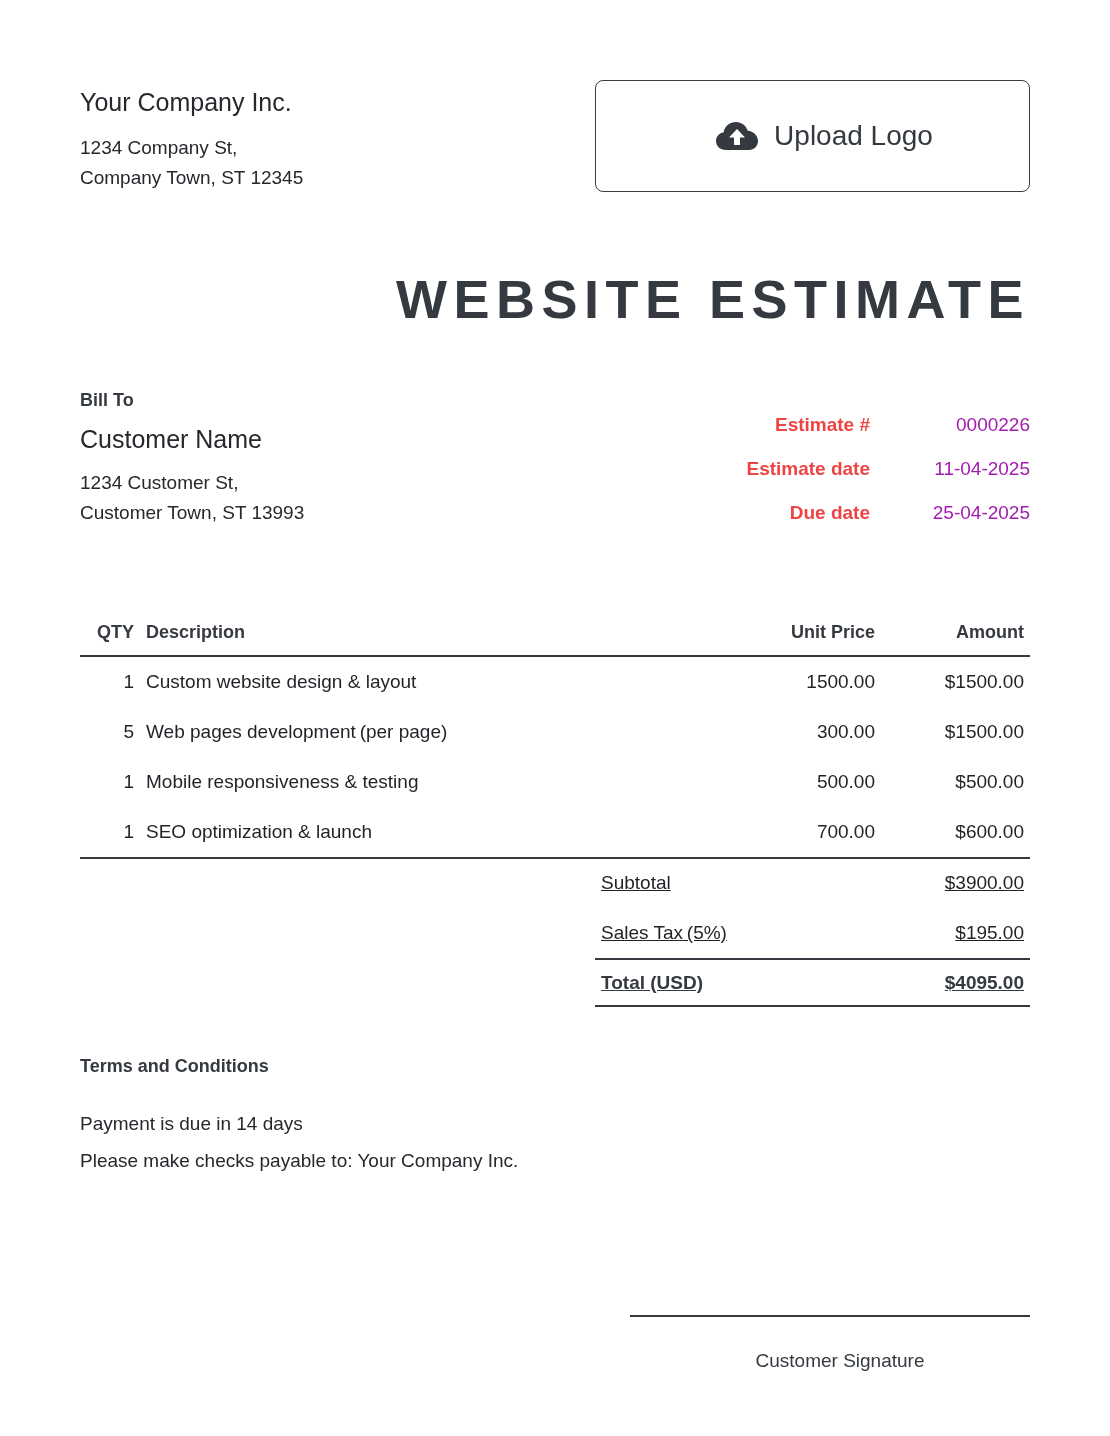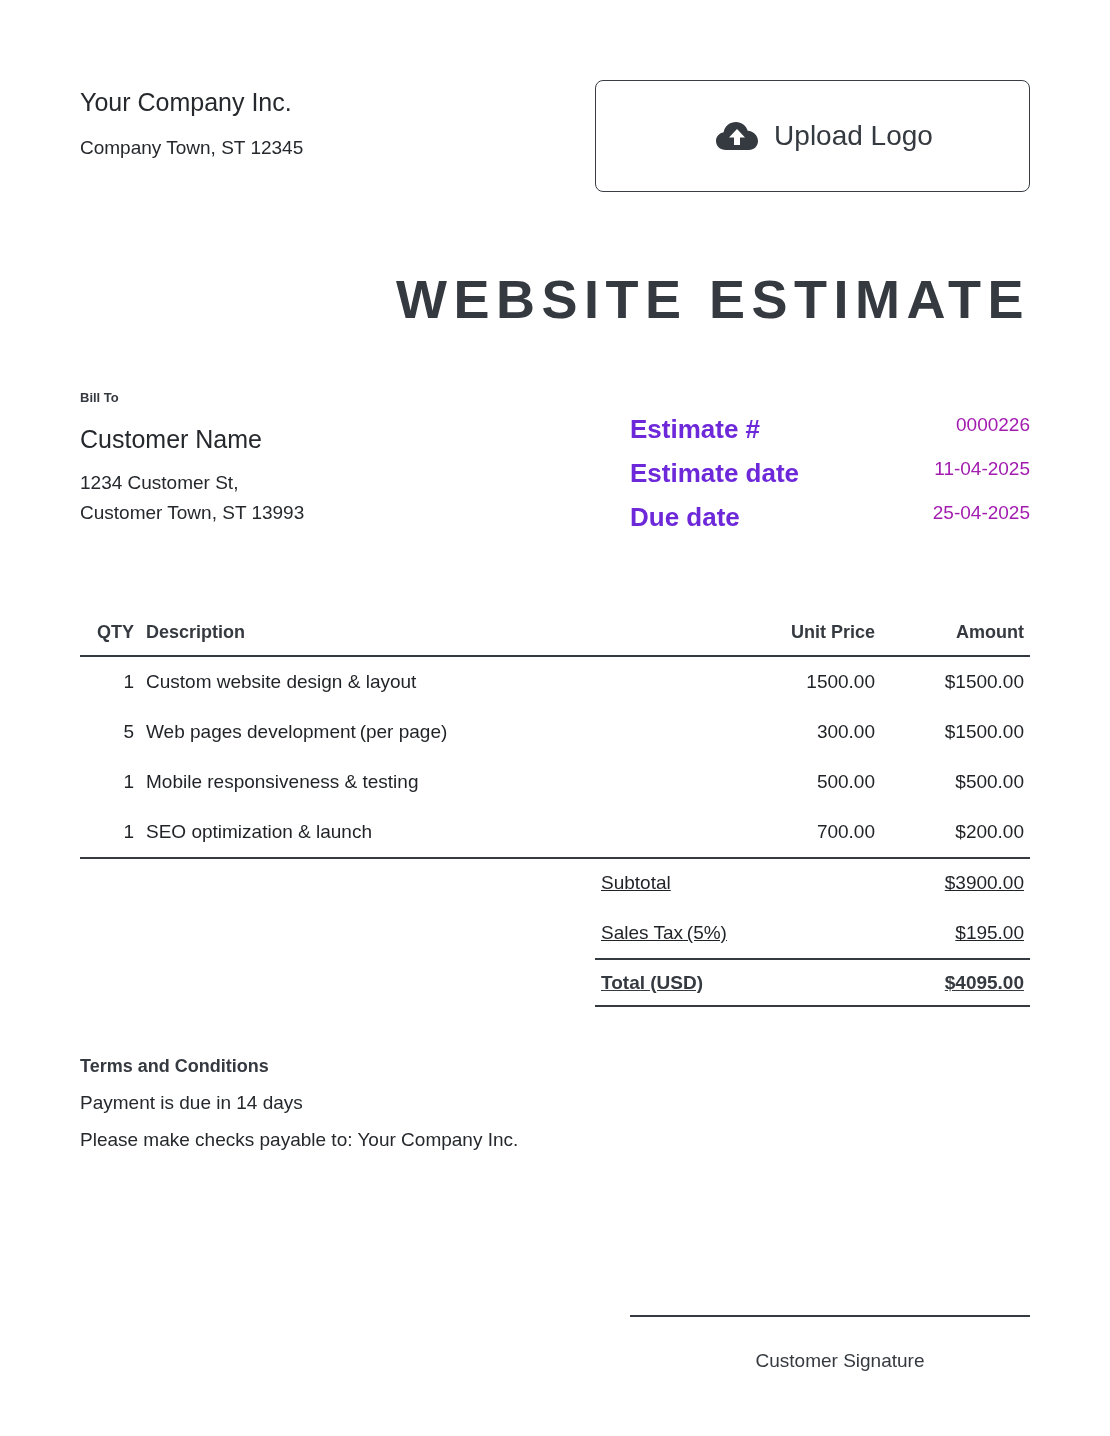--- a/index.html
+++ b/index.html
@@ -28,59 +28,60 @@
     .upload-label { font-size: 28px; color: #353a40; }
 
     
     .doc-title {
       right: 80px; top: 268px;
       font-size: 54px; font-weight: bold; letter-spacing: 6.5px;
       color: #353a40; white-space: nowrap;
     }
 
     
-    .bill-to-label { left: 80px; top: 390px; font-size: 13px; font-weight: bold; color: #353a40; text-align: center; }
+    .bill-to-label { left: 80px; top: 390px; font-size: 18px; font-weight: bold; color: #353a40; text-align: center; }
     .customer-name { left: 80px; top: 425px; font-size: 25px; color: #25282c; white-space: nowrap; }
     .customer-addr { left: 80px; top: 468px; font-size: 19px; line-height: 30px; color: #25282c; white-space: nowrap; }
 
     
     .meta { right: 80px; top: 414px; width: 400px; }
     .meta-row { display: flex; justify-content: flex-end; height: 44px; align-items: flex-start; }
-    .meta-label { width: 240px; font-size: 26px; font-weight: bold; color: #6d28d9; }
+    .meta-label { width: 240px; text-align: right; font-size: 19px; font-weight: bold; color: #ef4444; }
     .meta-value { width: 160px; text-align: right; font-size: 19px; color: #a21caf; }
 
     
     .items { left: 80px; top: 610px; width: 950px; }
     .thead { display: flex; height: 47px; align-items: center; border-bottom: 2px solid #353a40; }
     .th { font-size: 18px; font-weight: bold; color: #353a40; }
     .c-qty { width: 56px; text-align: right; padding-right: 2px; }
     .c-desc { flex: 1; padding-left: 10px; }
     .c-unit { width: 190px; text-align: right; padding-right: 10px; }
     .c-amt { width: 145px; text-align: right; padding-right: 6px; }
     .trow { display: flex; height: 50px; align-items: center; font-size: 19px; color: #1f2226; }
     .tbody { border-bottom: 2px solid #353a40; }
 
     
     .totals { left: 595px; top: 858px; width: 435px; }
     .tot-row { display: flex; justify-content: space-between; align-items: center; height: 50px; padding: 0 6px; font-size: 19px; color: #1f2226; text-decoration: underline; }
     .tot-row.grand { font-weight: bold; color: #353a40; border-top: 2px solid #353a40; border-bottom: 2px solid #353a40; height: 49px; }
 
     
     .terms-title { left: 80px; top: 1056px; font-size: 18px; font-weight: bold; color: #353a40; }
-    .terms-line { left: 80px; font-size: 19px; color: #25282c; white-space: nowrap; }
+    .terms-line { left: 80px; font-size: 19px; color: #25282c; white-space: nowrap; margin-top: 21px; }
 
     
     .sig-line { left: 630px; top: 1315px; width: 400px; height: 2px; background: #353a40; }
     .sig-label { left: 630px; top: 1330px; width: 420px; text-align: center; font-size: 19px; color: #353a40; margin-top: 20px; }
   </style>
 </head>
 <body>
 
 <div class="abs company-name">Your Company Inc.</div>
 <div class="abs company-addr">
+  <div>1234 Company St,</div>
   <div>Company Town, ST 12345</div>
 </div>
 
 <div class="abs upload-box">
   <span class="upload-icon">
     <svg viewBox="0 0 42 30" width="42" height="30">
       <path d="M10 29 C4 29 0 25 0 20 C0 15.5 3.3 12 7.6 11.3 C8.6 5 14 1 20 1 C25.5 1 30.3 4.6 31.7 9.8 C37.4 10.3 42 14.6 42 20 C42 25 38 29 33 29 Z" fill="#353a40"></path>
       <path d="M21 8 L13 16.5 H18 V24 H24 V16.5 H29 Z" fill="#ffffff"></path>
     </svg>
   </span>
@@ -134,21 +135,21 @@
     <div class="trow">
       <span class="c-qty">1</span>
       <span class="c-desc">Mobile responsiveness &amp; testing</span>
       <span class="c-unit">500.00</span>
       <span class="c-amt">$500.00</span>
     </div>
     <div class="trow">
       <span class="c-qty">1</span>
       <span class="c-desc">SEO optimization &amp; launch</span>
       <span class="c-unit">700.00</span>
-      <span class="c-amt">$200.00</span>
+      <span class="c-amt">$600.00</span>
     </div>
   </div>
 </div>
 
 <div class="abs totals">
   <div class="tot-row">
     <span>Subtotal</span>
     <span>$3900.00</span>
   </div>
   <div class="tot-row">

